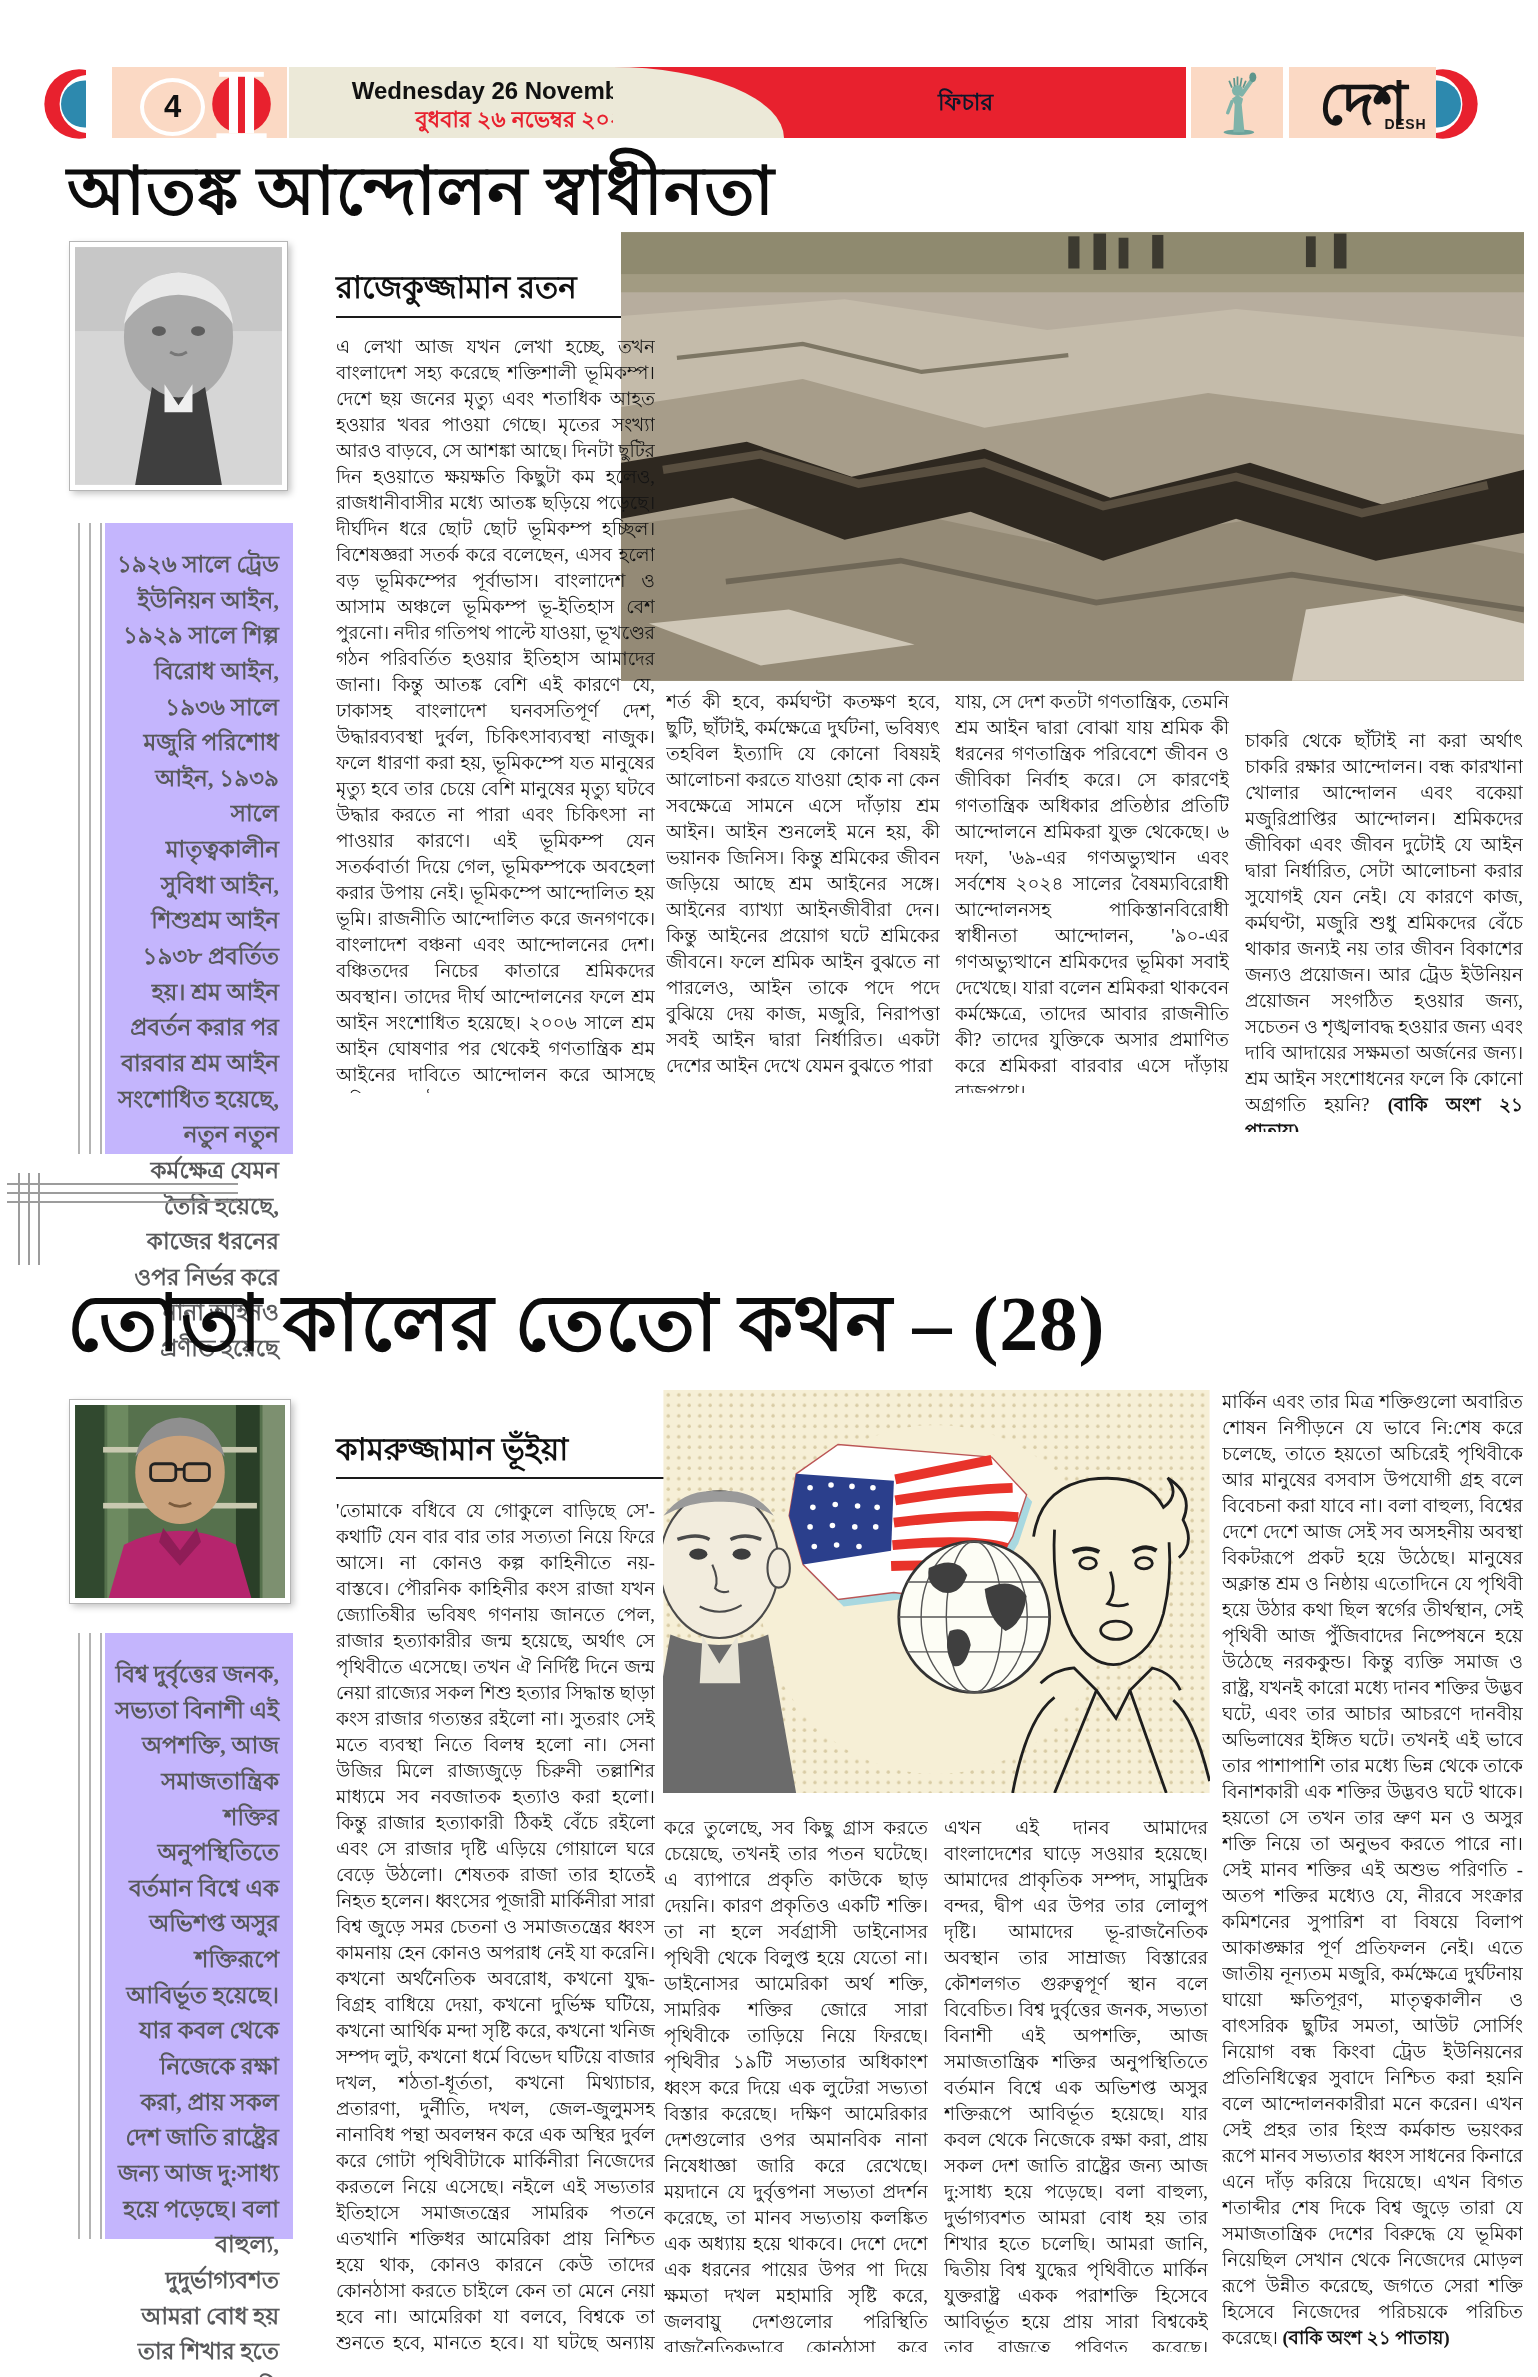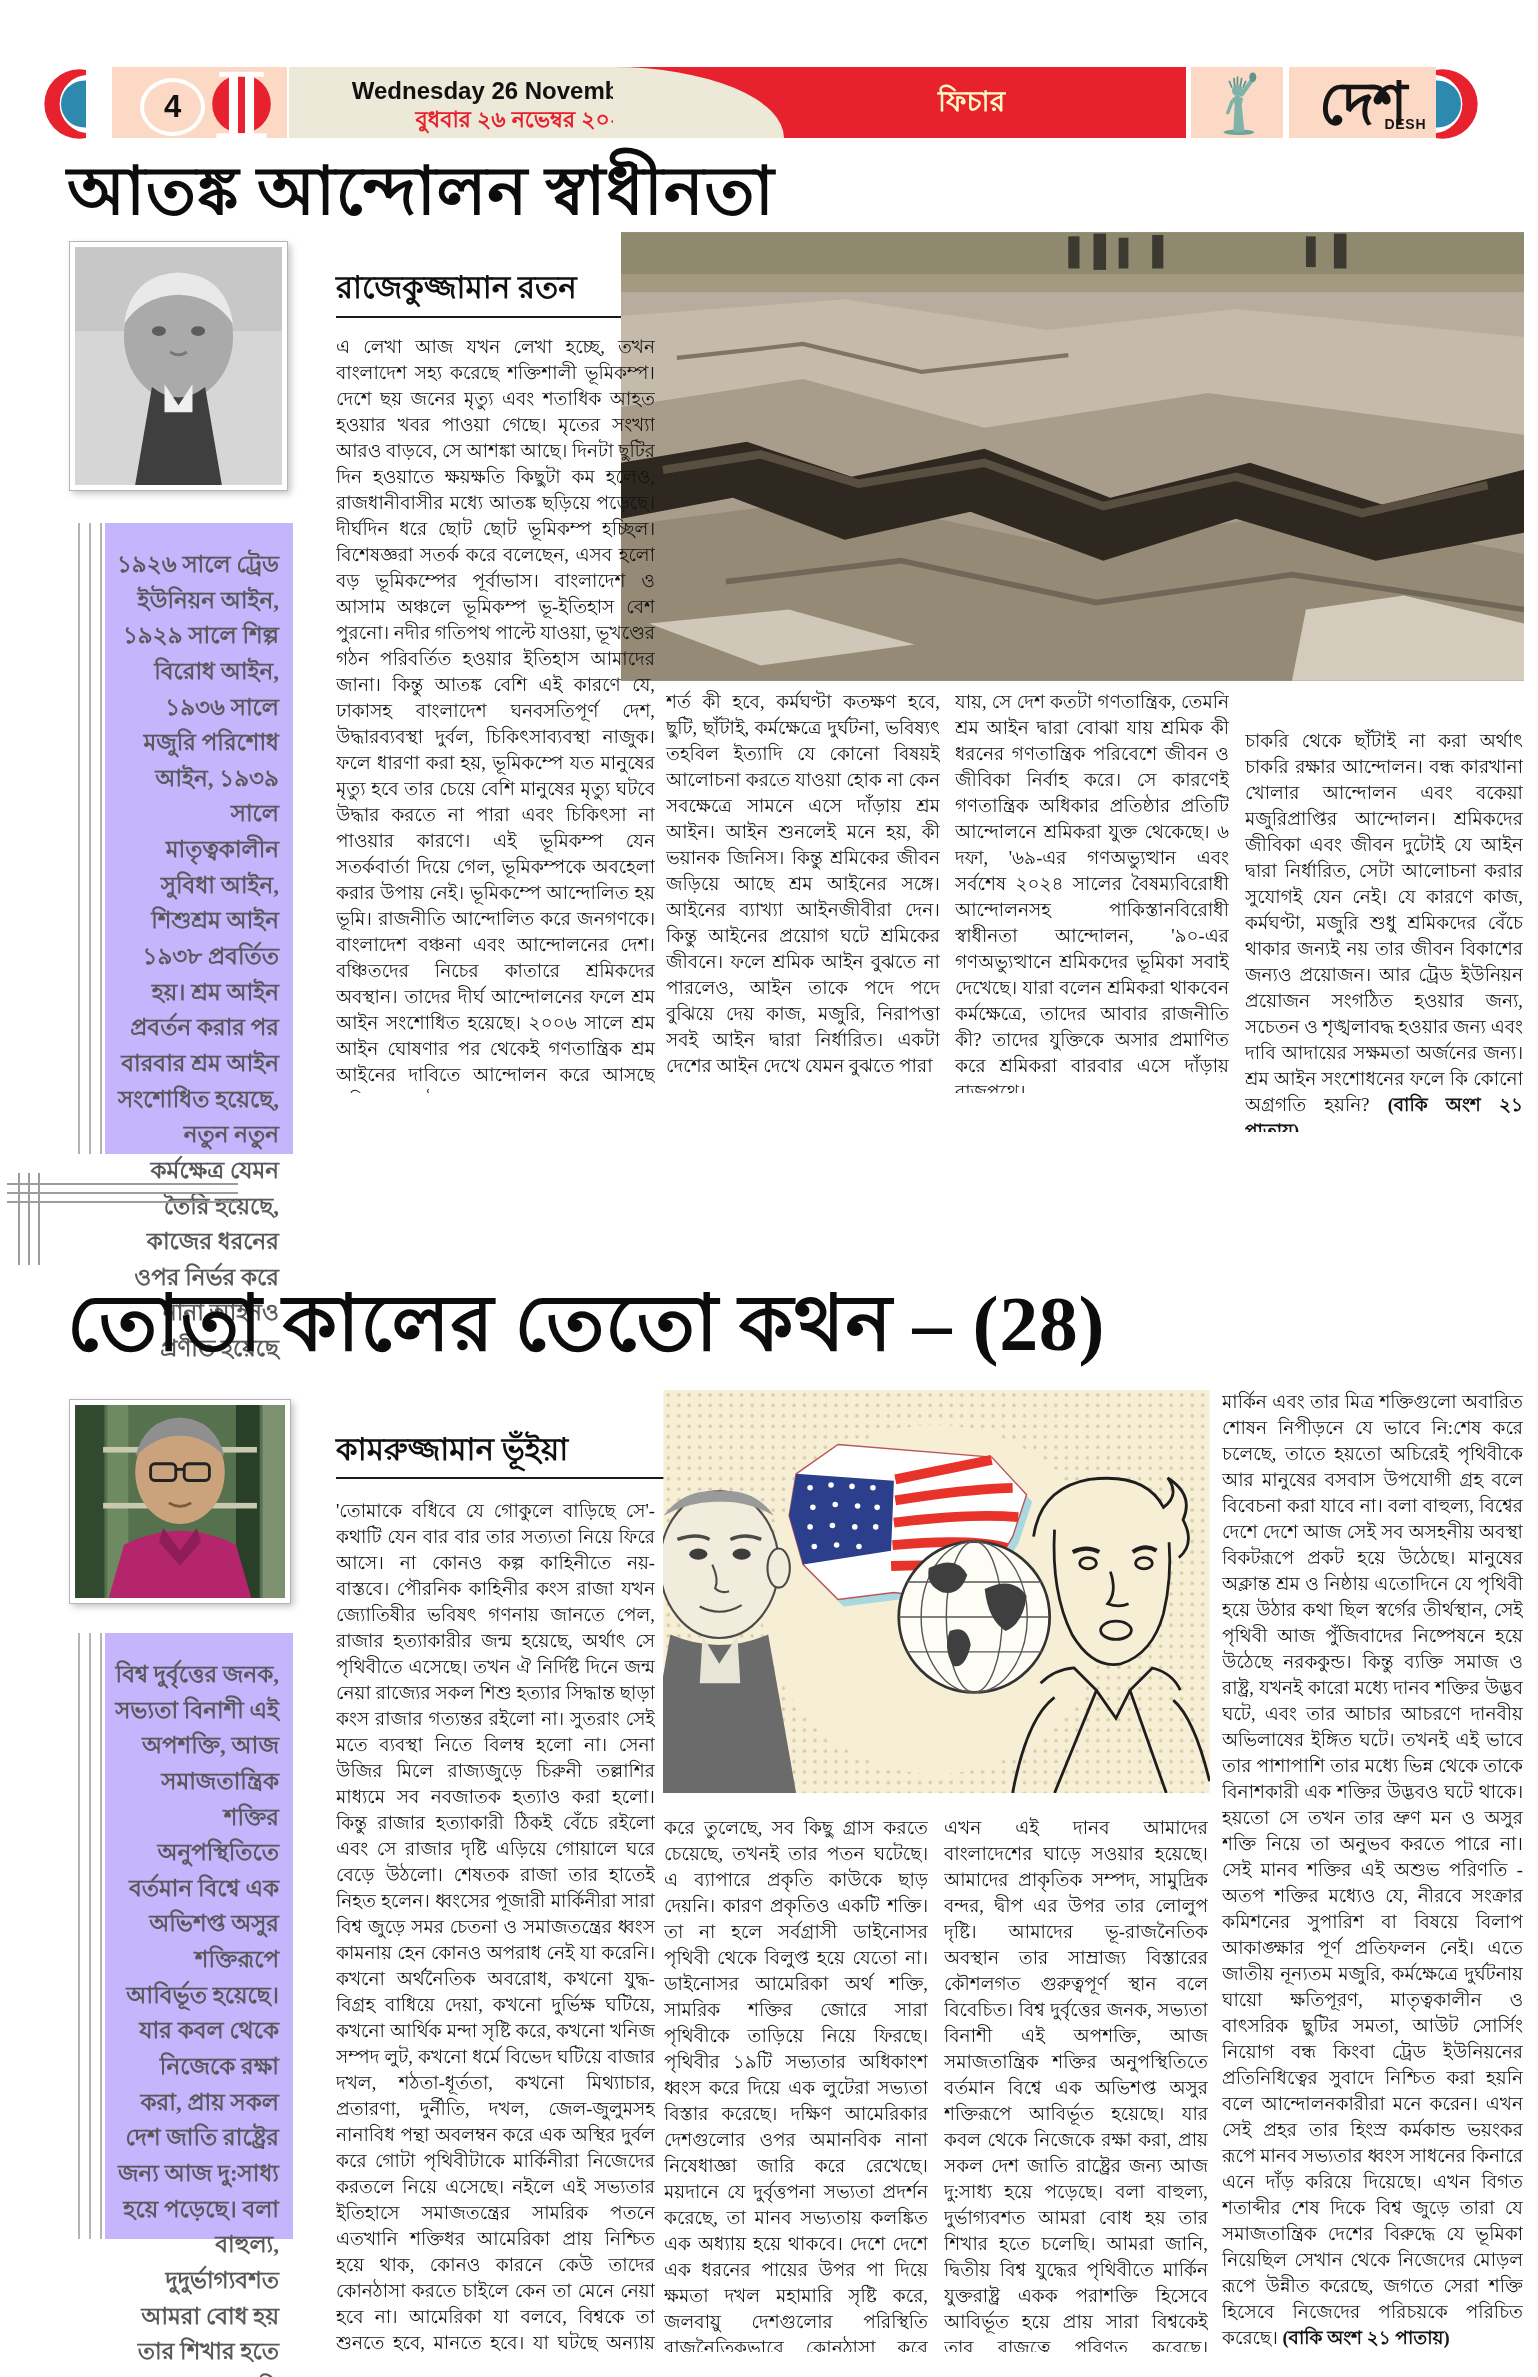--- a/index.html
+++ b/index.html
@@ -4,22 +4,22 @@
 <style>
   html,body{margin:0;padding:0;background:#ffffff;}
   .page{position:relative;width:1538px;height:2377px;background:#ffffff;overflow:hidden;
         font-family:"Liberation Serif","DejaVu Serif",serif;color:#161616;}
   
   .mh-pink{position:absolute;top:67px;height:71px;background:#fbd9c4;}
   .mh-beige{position:absolute;top:67px;height:71px;background:#ece9d8;}
   .red-band{position:absolute;top:67px;height:71px;background:#e8212e;}
   .red-band .curve{position:absolute;left:0;bottom:0;width:171px;height:71px;background:#ece9d8;
                    border-top-right-radius:100% 100%;}
-  .section-label{position:absolute;top:50%;transform:translateY(-50%);left:325px;color:#fef9c3;
-                 font-weight:bold;font-size:28px;font-family:Liberation Serif, serif;}
+  .section-label{position:absolute;top:50%;transform:translateY(-50%);left:325px;color:#0f172a;
+                 font-weight:bold;font-size:23px;font-family:Liberation Serif, serif;}
   .date-en{font-family:"Liberation Sans",sans-serif;font-weight:bold;font-size:24px;color:#111;line-height:1.2;}
   .date-bn{font-family:"Liberation Sans",sans-serif;font-weight:bold;font-size:22px;color:#e8212e;line-height:1.25;}
   .page-num-oval{position:absolute;left:28px;top:10.5px;width:57px;height:50px;border:4.2px solid #ffffff;
                  border-radius:50%;display:flex;align-items:center;justify-content:center;
                  font-family:"Liberation Sans",sans-serif;font-weight:bold;font-size:31px;color:#111;}
   .logo-bn{font-size:59px;font-weight:900;color:#151515;line-height:63px;text-align:center;
            font-family:"Liberation Serif",serif;letter-spacing:-1.4px;}
   .logo-en{position:absolute;right:9.8px;bottom:5.6px;font-family:"Liberation Sans",sans-serif;
            font-weight:900;font-size:14px;color:#151515;letter-spacing:0.7px;}
   

